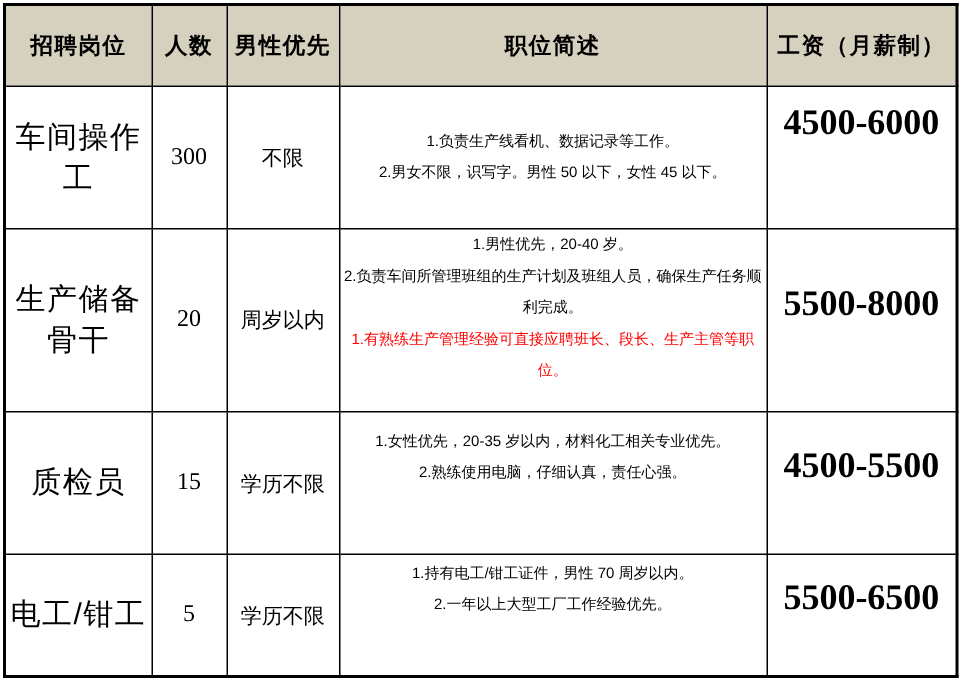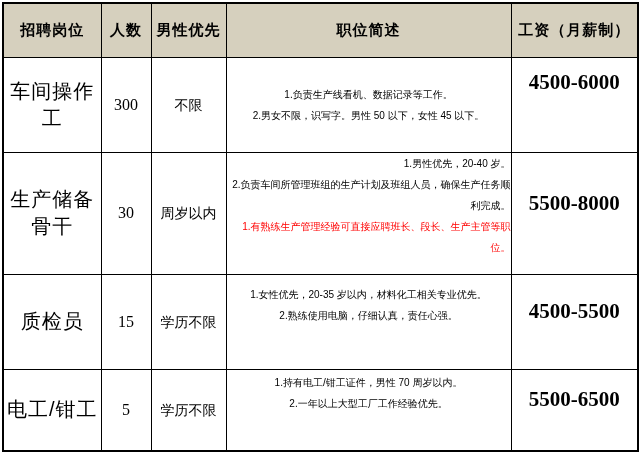--- a/index.html
+++ b/index.html
@@ -68,29 +68,29 @@
     line-height: 22px;
     margin-left: 24px;
   }
   td.desc-cell {
     text-align: left;
     font-size: 10px;
     line-height: 21px;
     padding: 0 8px 0 6px;
   }
   td.desc-cell .desc-wrap { display: block; }
-  tr.r2 td.desc-cell .desc-wrap { transform: translateY(-8px); text-align: right; }
+  tr.r2 td.desc-cell .desc-wrap { transform: translateY(-8px); }
   tr.r3 td.desc-cell .desc-wrap { transform: translateY(-17px); }
   tr.r4 td.desc-cell .desc-wrap { transform: translateY(-17px); }
   .desc-line { white-space: normal; }
   .red-line { color: var(--color-highlight_red, #ff0000); }
 
   td.salary-cell {
     font-family: "Liberation Serif", serif;
-    font-size: 21px;
+    font-size: 24px;
     font-weight: bold;
   }
   td.salary-cell .val { display: inline-block; transform: translateY(-10px); }
   tr.r1 td.salary-cell .val { transform: translateY(-22px); }
 </style>
 </head>
 <body>
 
 <div class="canvas">
   <table class="recruit">
@@ -120,21 +120,21 @@
             <div class="desc-line">1.负责生产线看机、数据记录等工作。</div>
             <div class="desc-line">2.男女不限，识写字。男性 50 以下，女性 45 以下。</div>
           </span>
         </td>
         <td class="salary-cell">
           <span class="val">4500-6000</span>
         </td>
       </tr>
       <tr class="r2">
         <td class="position-cell">生产储备骨干</td>
-        <td class="count-cell">30</td>
+        <td class="count-cell">20</td>
         <td class="education-cell">周岁以内</td>
         <td class="desc-cell">
           <span class="desc-wrap">
             <div class="desc-line">1.男性优先，20-40 岁。</div>
             <div class="desc-line">2.负责车间所管理班组的生产计划及班组人员，确保生产任务顺利完成。</div>
             <div class="desc-line red-line">1.有熟练生产管理经验可直接应聘班长、段长、生产主管等职位。</div>
           </span>
         </td>
         <td class="salary-cell">
           <span class="val">5500-8000</span>

